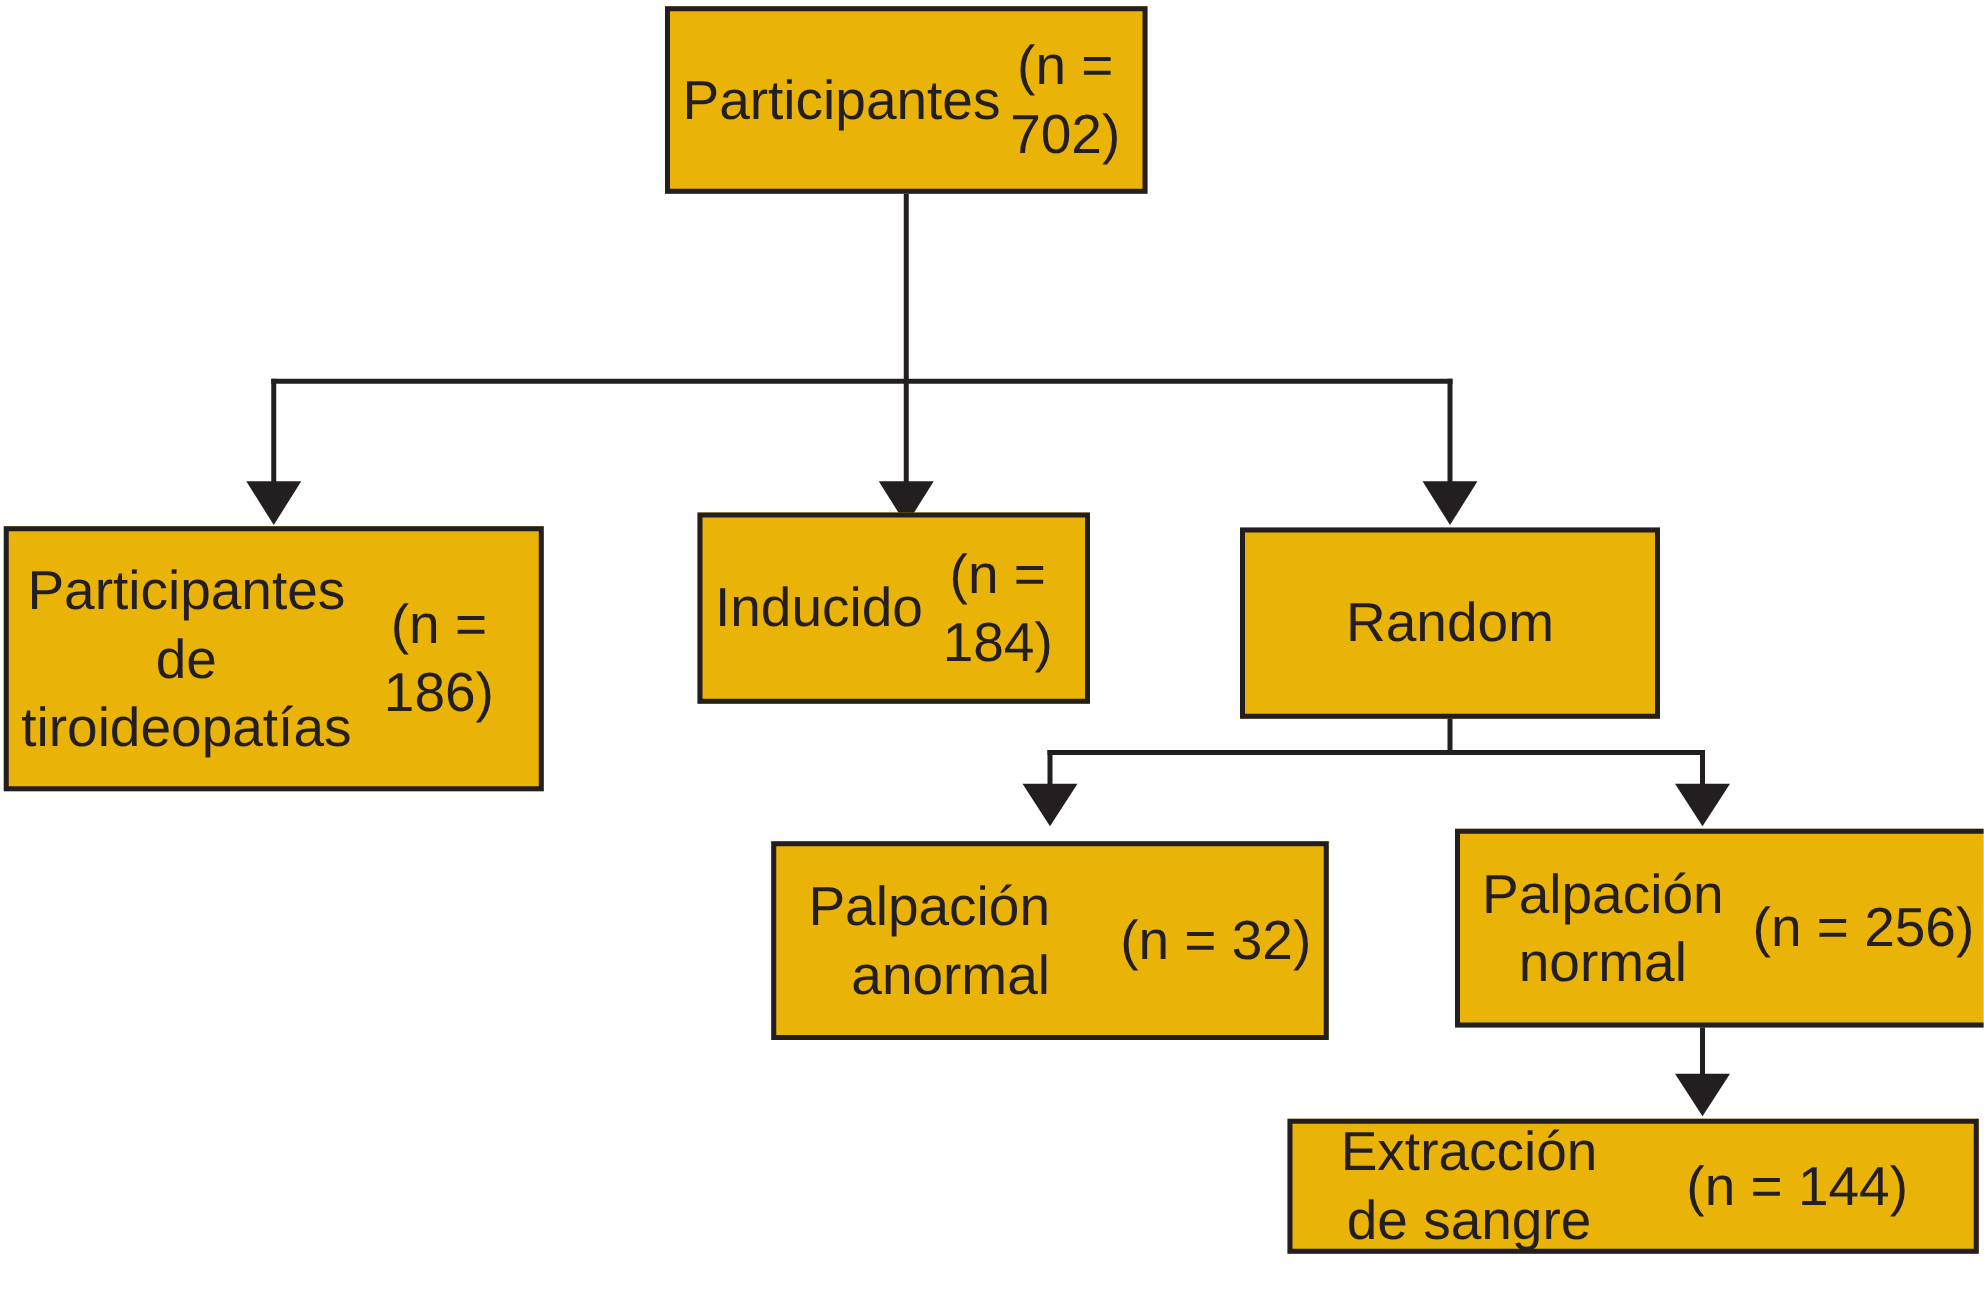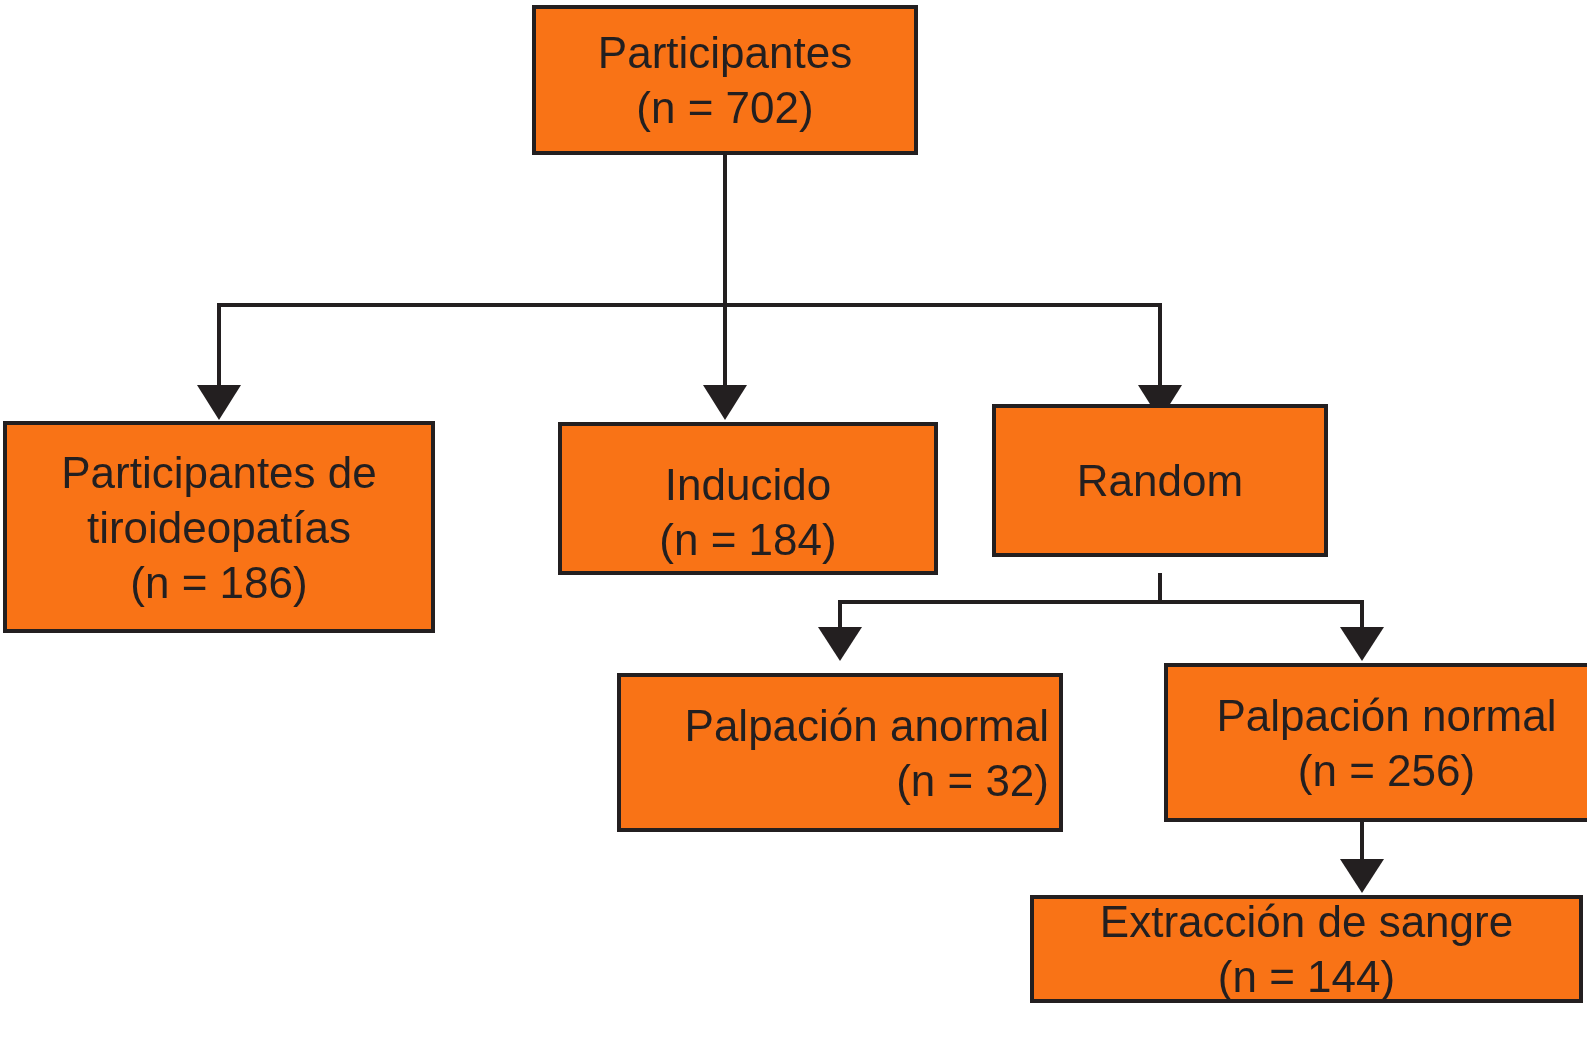--- a/index.html
+++ b/index.html
@@ -27,24 +27,23 @@
     stroke: #231f20;
     stroke-width: 4;
   }
   .edges polygon {
     fill: #231f20;
     stroke: none;
   }
   .node {
     position: absolute;
     box-sizing: border-box;
-    background: #f97316;
+    background: #eab308;
     border: 4px solid #231f20;
     display: flex;
-    flex-direction: column;
     align-items: center;
     justify-content: center;
     text-align: center;
     font-size: 44px;
     line-height: 55px;
     padding: 4px 10px;
   }
   .node .label, .node .count {
     display: block;
     width: 100%;
@@ -79,26 +78,26 @@
   <div class="node" style="left:532px; top:5px; width:386px; height:150px;">
     <span class="label">Participantes</span>
     <span class="count">(n = 702)</span>
   </div>
 
   <div class="node" style="left:3px; top:421px; width:432px; height:212px;">
     <span class="label">Participantes de tiroideopatías</span>
     <span class="count">(n = 186)</span>
   </div>
 
-  <div class="node" style="left:558px; top:422px; width:380px; height:153px;justify-content:flex-end;">
+  <div class="node" style="left:558px; top:410px; width:314px; height:153px;justify-content:flex-end;">
     <span class="label">Inducido</span>
     <span class="count">(n = 184)</span>
   </div>
 
-  <div class="node" style="left:992px; top:404px; width:336px; height:153px;">
+  <div class="node" style="left:992px; top:422px; width:336px; height:153px;">
     <span class="label">Random</span>
   </div>
 
   <div class="node" style="left:617px; top:673px; width:446px; height:159px;text-align:right;">
     <span class="label">Palpación anormal</span>
     <span class="count">(n = 32)</span>
   </div>
 
   <div class="node" style="left:1140px; top:663px; width:445px; height:159px;margin-left:24px;">
     <span class="label">Palpación normal</span>

